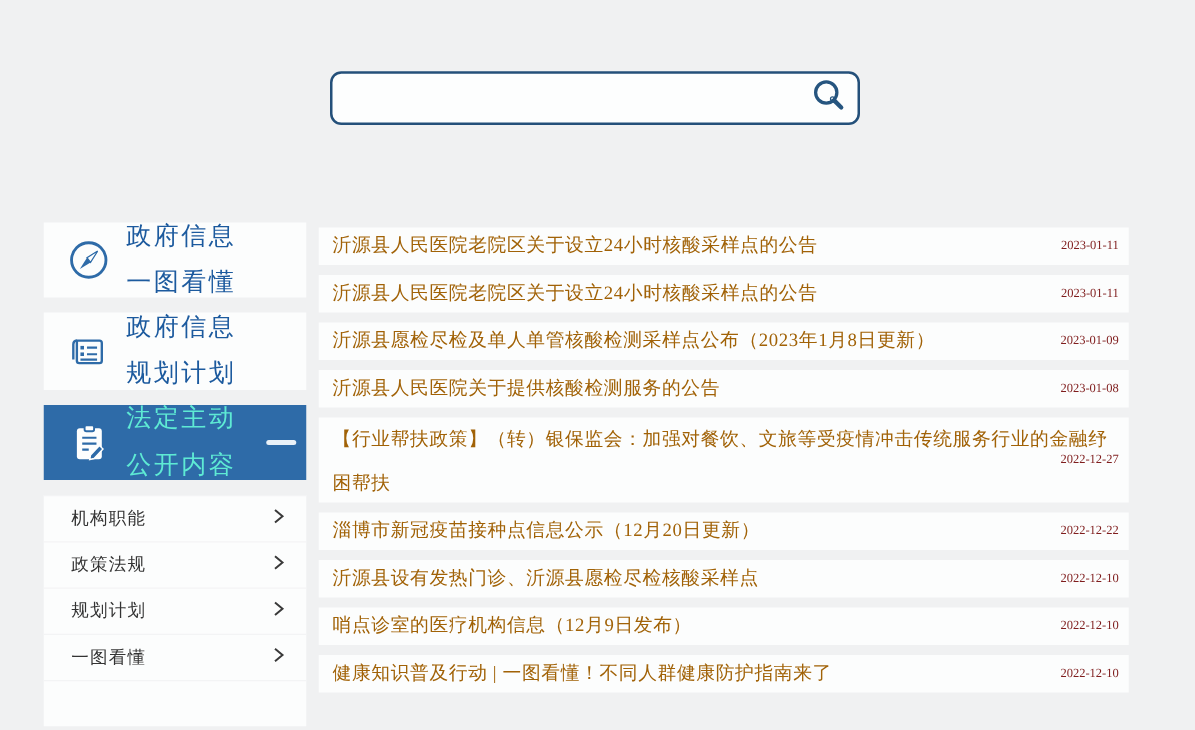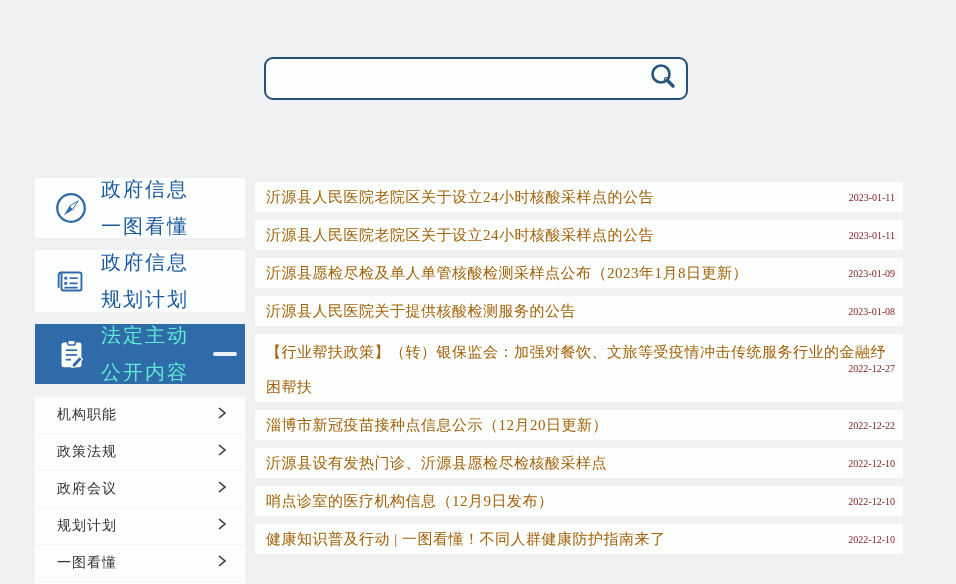--- a/index.html
+++ b/index.html
@@ -41,20 +41,21 @@
   .side-item.active .side-label{color:#5eead4;}
   .minus-bar{
     margin-left:auto;width:24px;height:4px;border-radius:2px;background:#e9f1f8;
     flex:0 0 24px;
   }
   .submenu{background:#fcfdfd;margin-top:0;}
   .submenu-row{
     height:36px;display:flex;align-items:center;justify-content:space-between;
     padding:0 14px 0 22px;cursor:pointer;border-top:1px solid #f3f4f5;
     font-family:Liberation Sans, sans-serif;
+    text-align:center;
   }
   .submenu-label{font-size:14px;color:#333;letter-spacing:1px;}
   .chev{flex:0 0 16px;}
   
   .news{
     position:absolute;left:255px;top:182px;width:648px;
     display:flex;flex-direction:column;gap:8px;
   }
   .news-row{
     position:relative;background:#fcfdfd;height:30px;
@@ -149,26 +150,20 @@
               <polyline points="4,3 10,8 4,13" fill="none" stroke="#3a3a3a" stroke-width="1.6"></polyline>
             </svg></span>
       </div>
       <div class="submenu-row">
         <span class="submenu-label">政策法规</span>
         <span class="chev"><svg width="14" height="16" viewBox="0 0 14 16">
               <polyline points="4,3 10,8 4,13" fill="none" stroke="#3a3a3a" stroke-width="1.6"></polyline>
             </svg></span>
       </div>
       <div class="submenu-row">
-        <span class="submenu-label">政府会议</span>
-        <span class="chev"><svg width="14" height="16" viewBox="0 0 14 16">
-              <polyline points="4,3 10,8 4,13" fill="none" stroke="#3a3a3a" stroke-width="1.6"></polyline>
-            </svg></span>
-      </div>
-      <div class="submenu-row">
         <span class="submenu-label">规划计划</span>
         <span class="chev"><svg width="14" height="16" viewBox="0 0 14 16">
               <polyline points="4,3 10,8 4,13" fill="none" stroke="#3a3a3a" stroke-width="1.6"></polyline>
             </svg></span>
       </div>
       <div class="submenu-row">
         <span class="submenu-label">一图看懂</span>
         <span class="chev"><svg width="14" height="16" viewBox="0 0 14 16">
               <polyline points="4,3 10,8 4,13" fill="none" stroke="#3a3a3a" stroke-width="1.6"></polyline>
             </svg></span>

